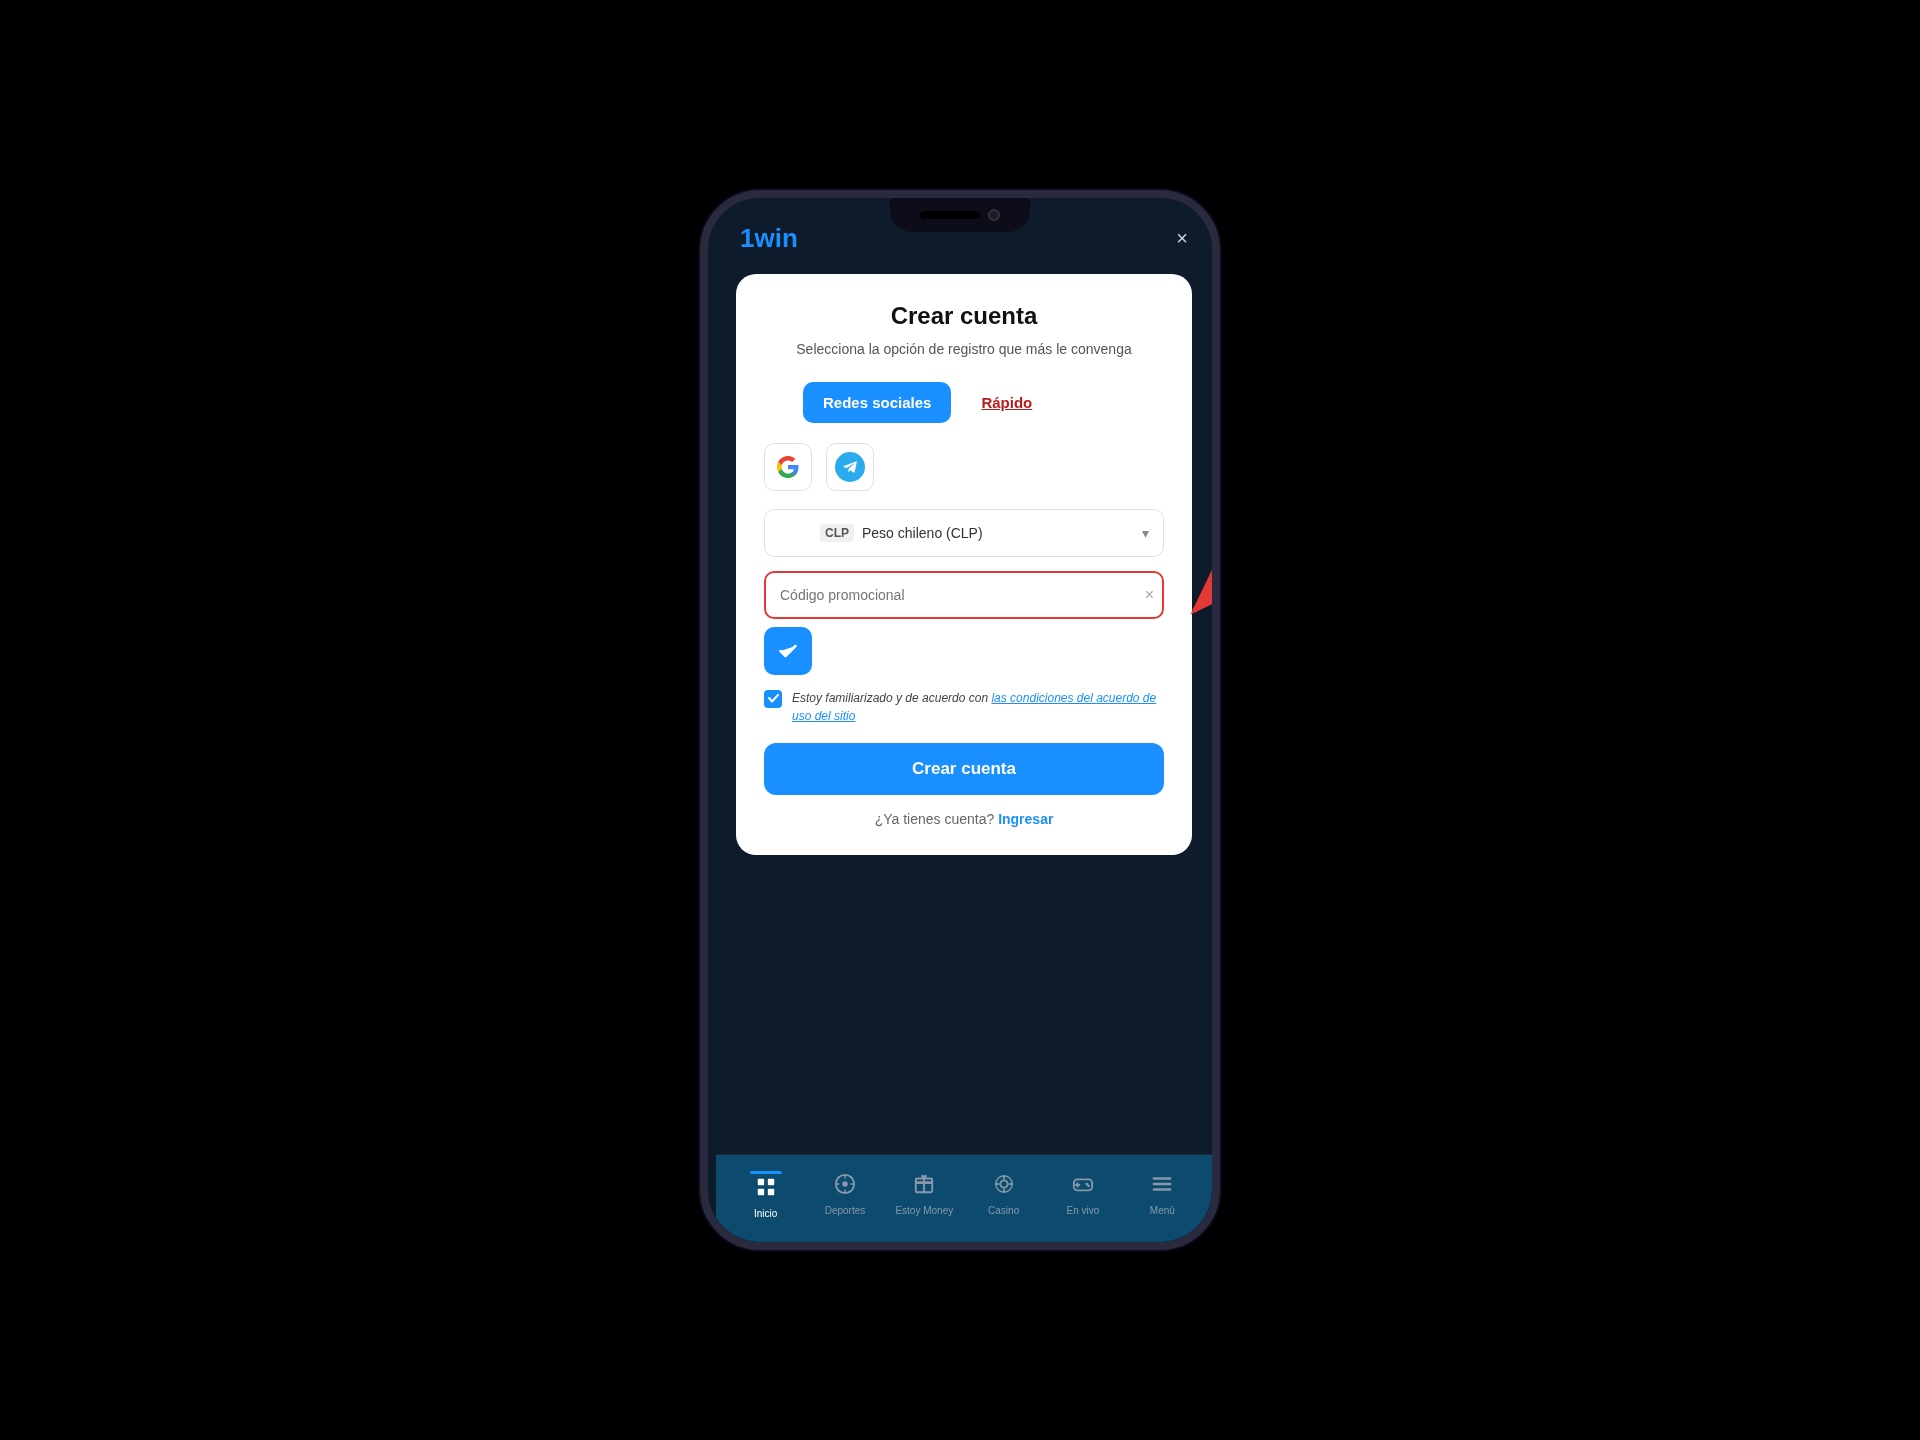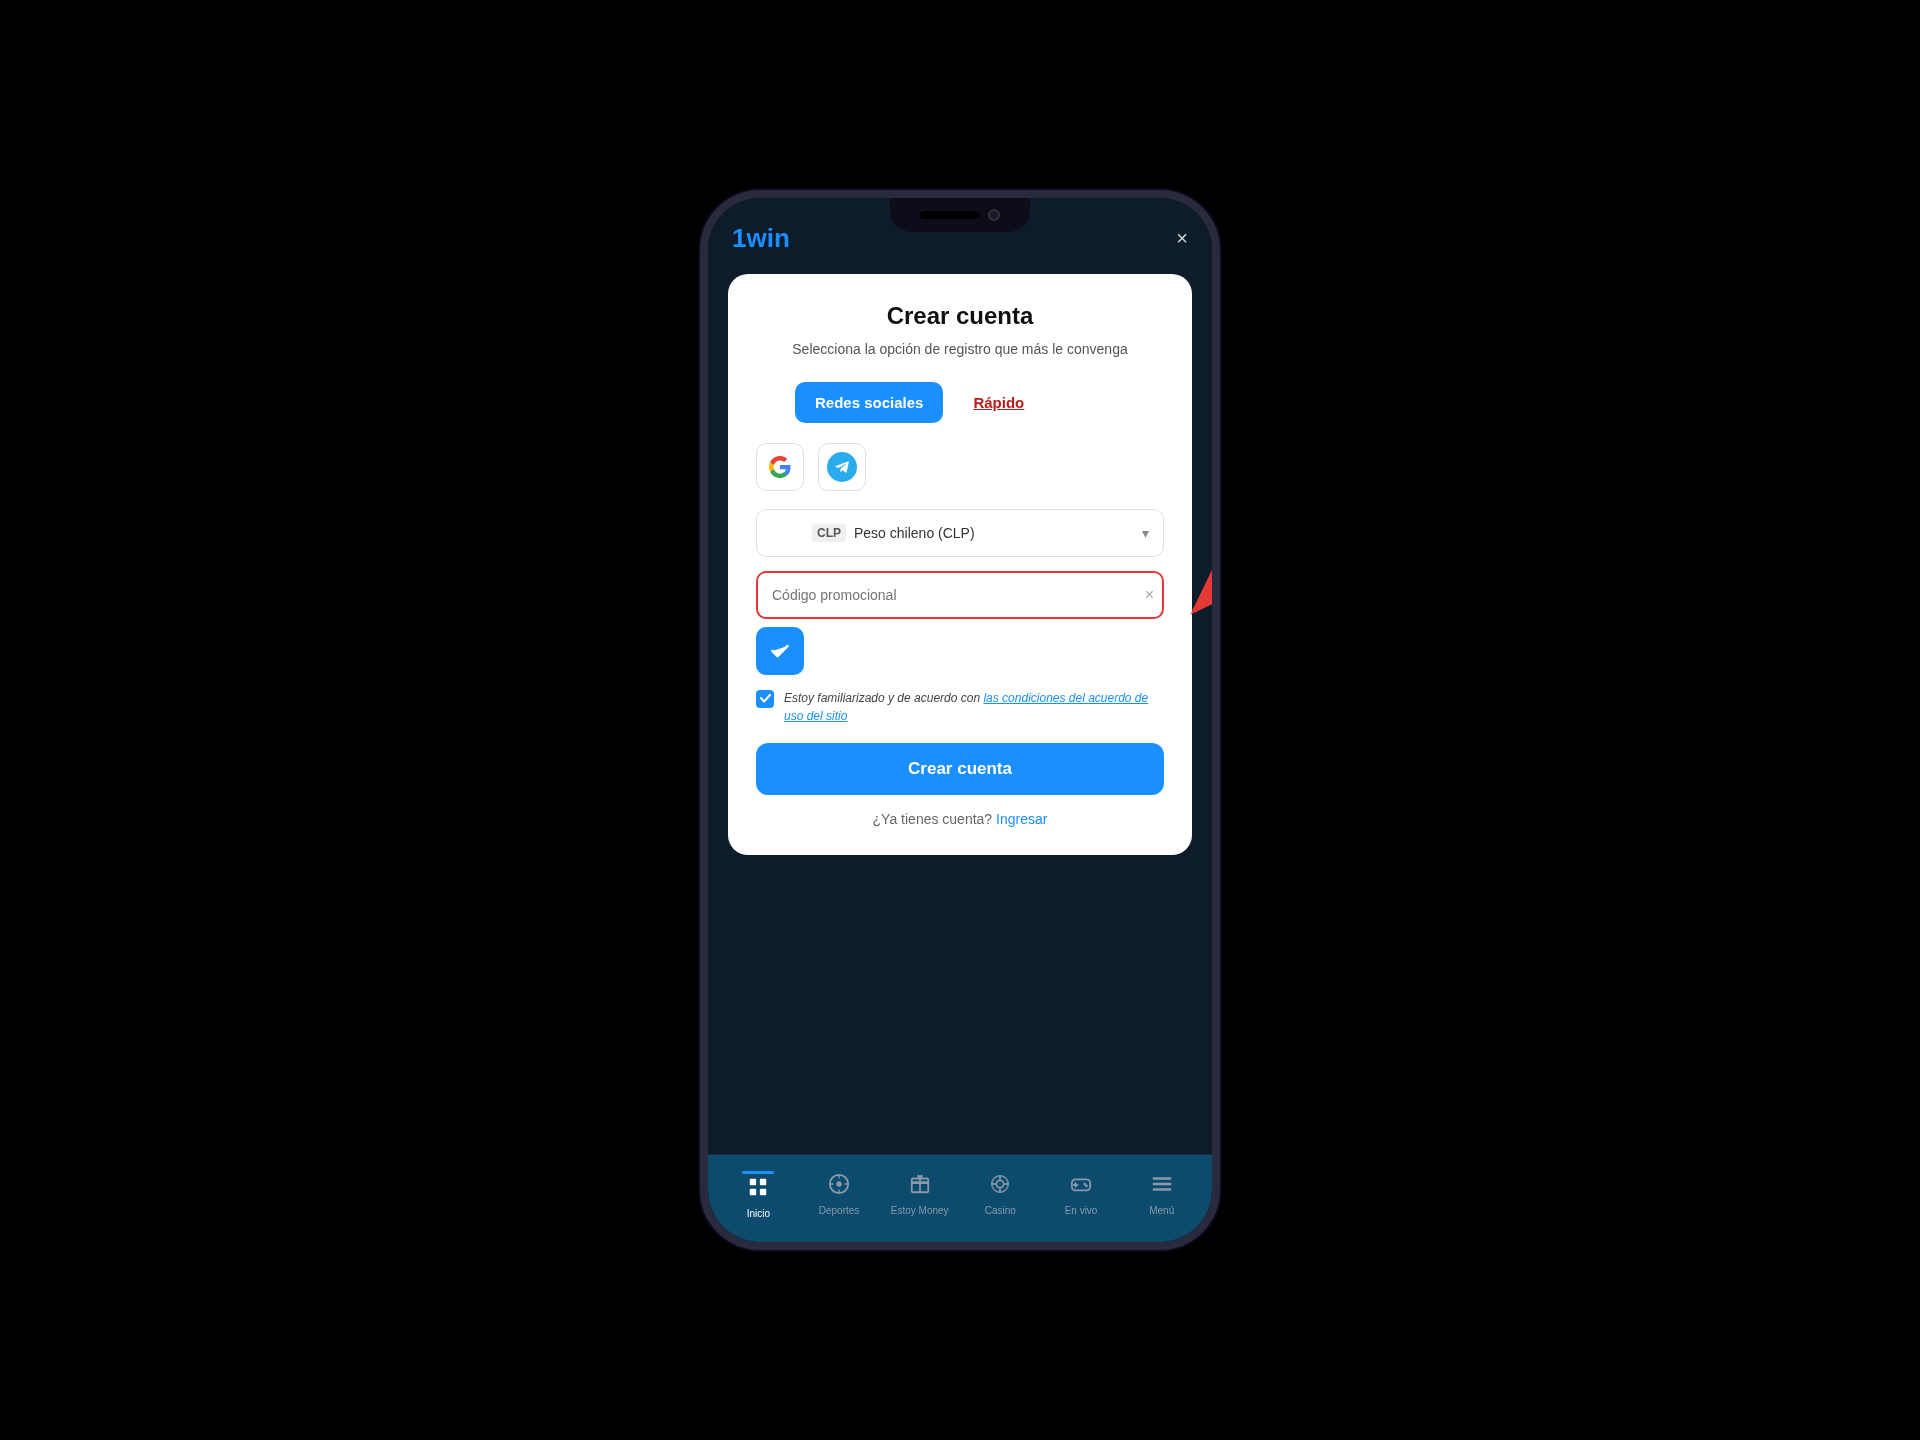--- a/index.html
+++ b/index.html
@@ -57,20 +57,21 @@
 
     
     .phone-screen {
       width: 100%;
       height: 100%;
       background: #0d1b2a;
       border-radius: 52px;
       overflow: hidden;
       display: flex;
       flex-direction: column;
+      padding-left: 8px;
     }
 
     
     .top-bar {
       height: 60px;
       background: #0d1b2a;
       display: flex;
       align-items: center;
       justify-content: space-between;
       padding: 20px 24px 0;
@@ -294,21 +295,21 @@
       margin-bottom: 16px;
     }
 
     .login-row {
       text-align: center;
       font-size: 14px;
       color: #666;
     }
     .login-link {
       color: #1a8fff;
-      font-weight: 400;
+      font-weight: 700;
     }
 
     
     .bottom-nav {
       height: 88px;
       background: #0c4a6e;
       display: flex;
       align-items: center;
       justify-content: space-around;
       padding: 0 10px;

